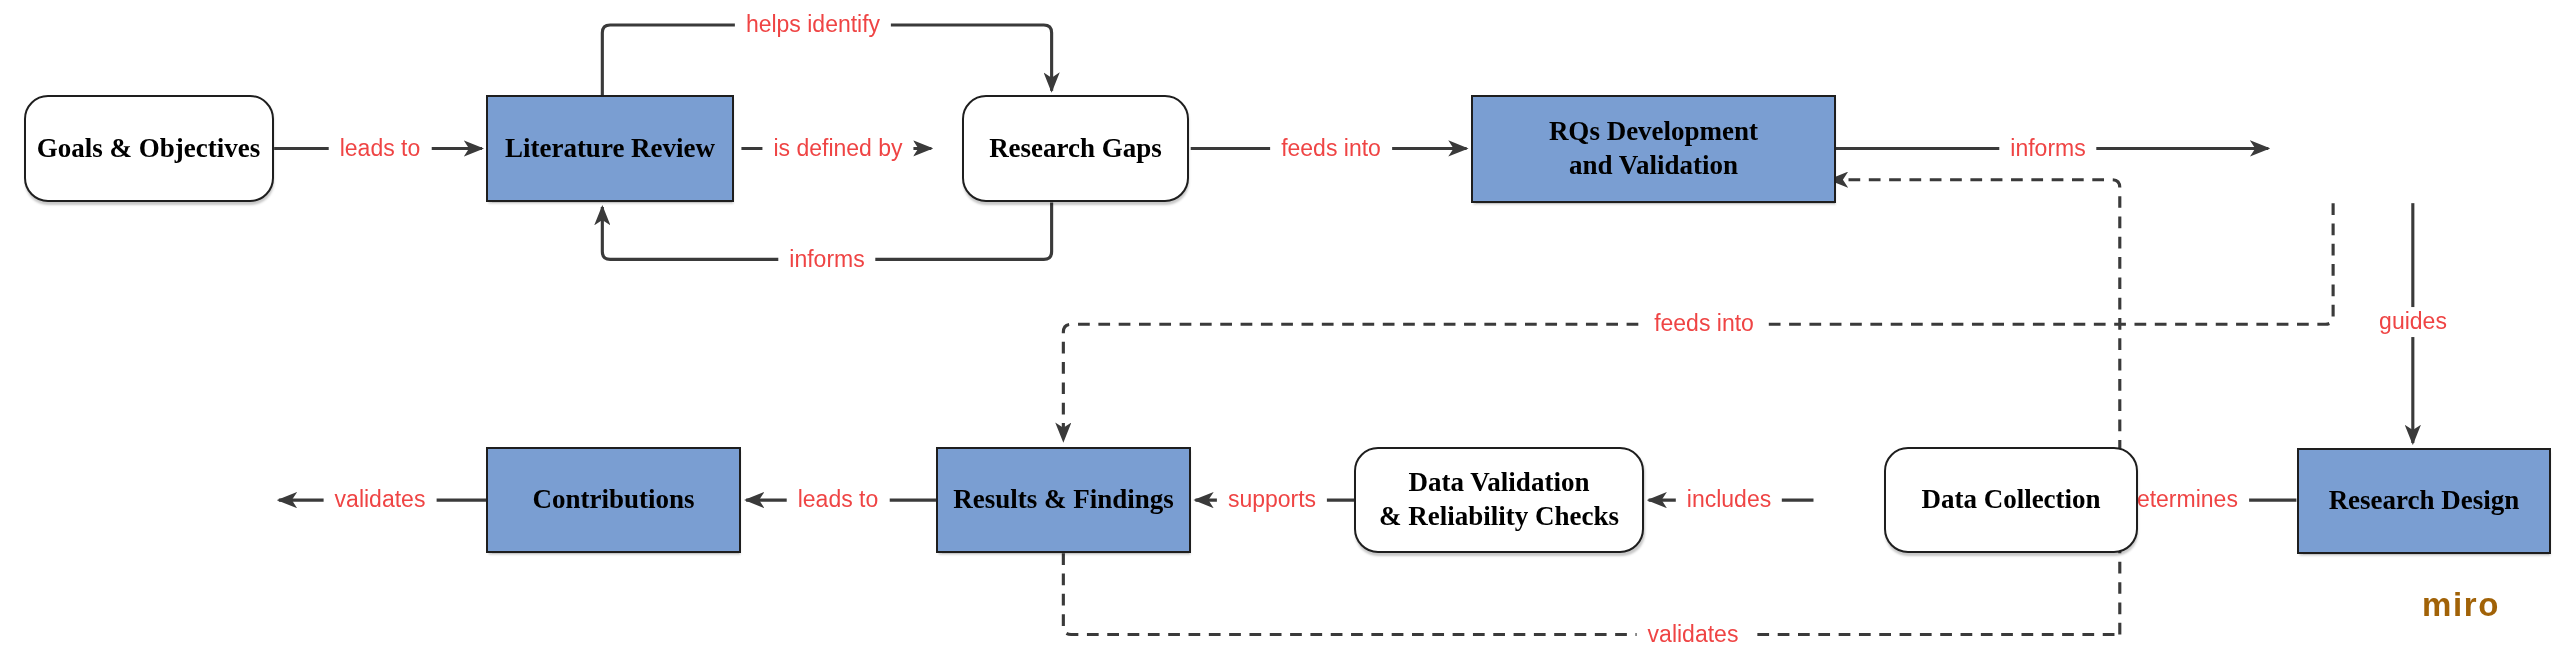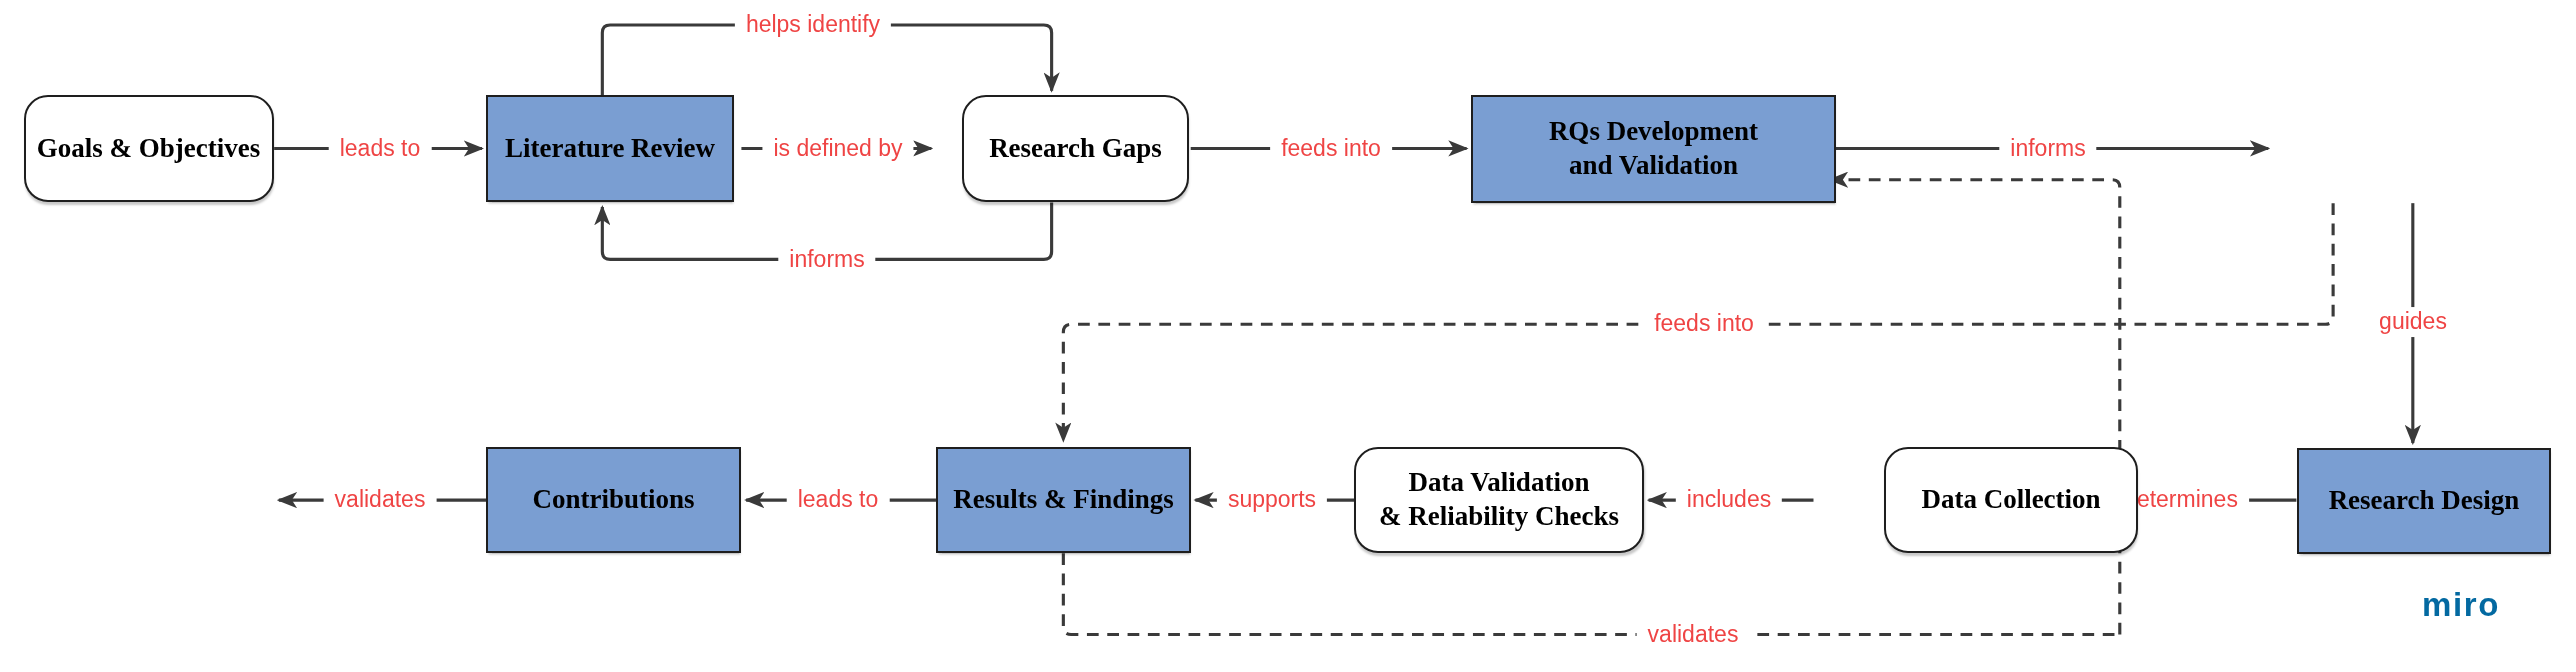--- a/index.html
+++ b/index.html
@@ -39,21 +39,21 @@
   }
   .node.white{background:#ffffff;border-radius:24px;}
   .node.blue{background:#7a9ed2;}
   #watermark{
     position:absolute;z-index:5;
     left:2422px;top:586px;
     font-family:"Liberation Sans", sans-serif;
     font-weight:bold;
     font-size:33px;
     letter-spacing:1.6px;
-    color:#0369a1;
+    color:#a16207;
     text-align:center;
   }
 </style>
 </head>
 <body>
 
 <div id="canvas">
 
   <svg class="wires" width="2576" height="672" viewBox="0 0 3295 860" fill="none">
     <defs>

